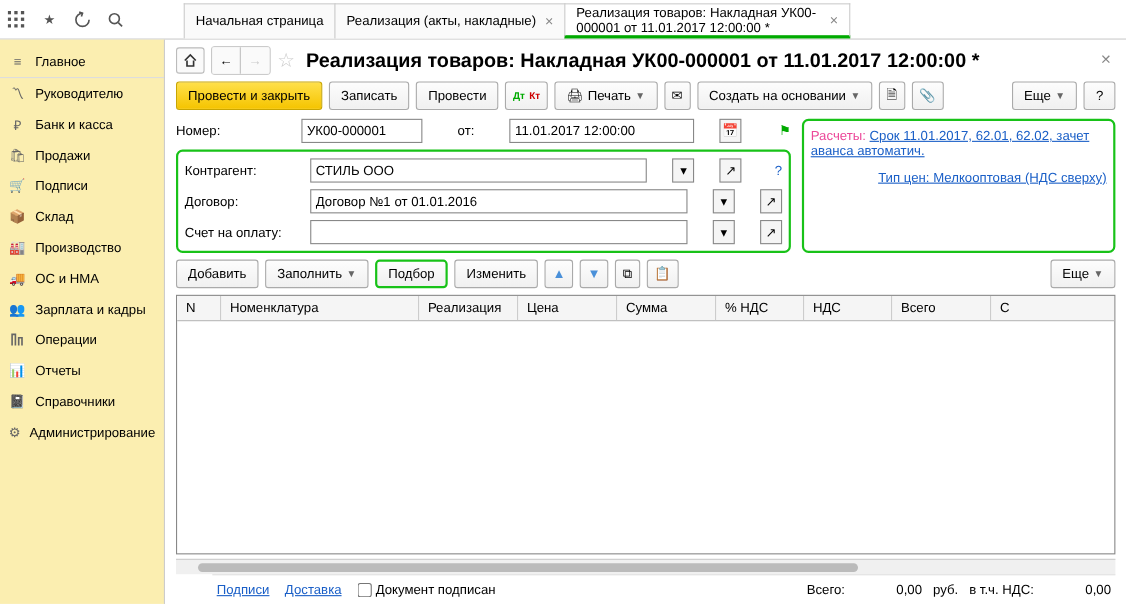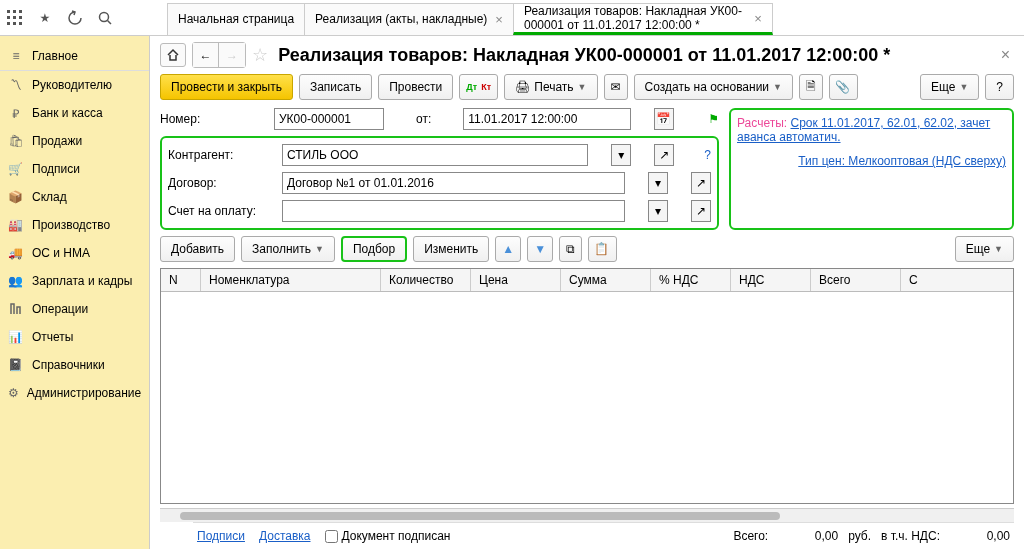--- a/index.html
+++ b/index.html
@@ -322,21 +322,21 @@
       <div class="btn">
           <span>Еще</span>
           <span class="caret">▼</span>
         </div>
     </div>
 
     <div class="table-wrap">
       <div class="thead">
         <div class="th" style="width:40px">N</div>
         <div class="th" style="width:180px">Номенклатура</div>
-        <div class="th" style="width:90px">Количество</div>
+        <div class="th" style="width:90px">Реализация</div>
         <div class="th" style="width:90px">Цена</div>
         <div class="th" style="width:90px">Сумма</div>
         <div class="th" style="width:80px">% НДС</div>
         <div class="th" style="width:80px">НДС</div>
         <div class="th" style="width:90px">Всего</div>
         <div class="th" style="flex:1;border-right:none">С</div>
       </div>
       <div class="tbody"></div>
     </div>
 

